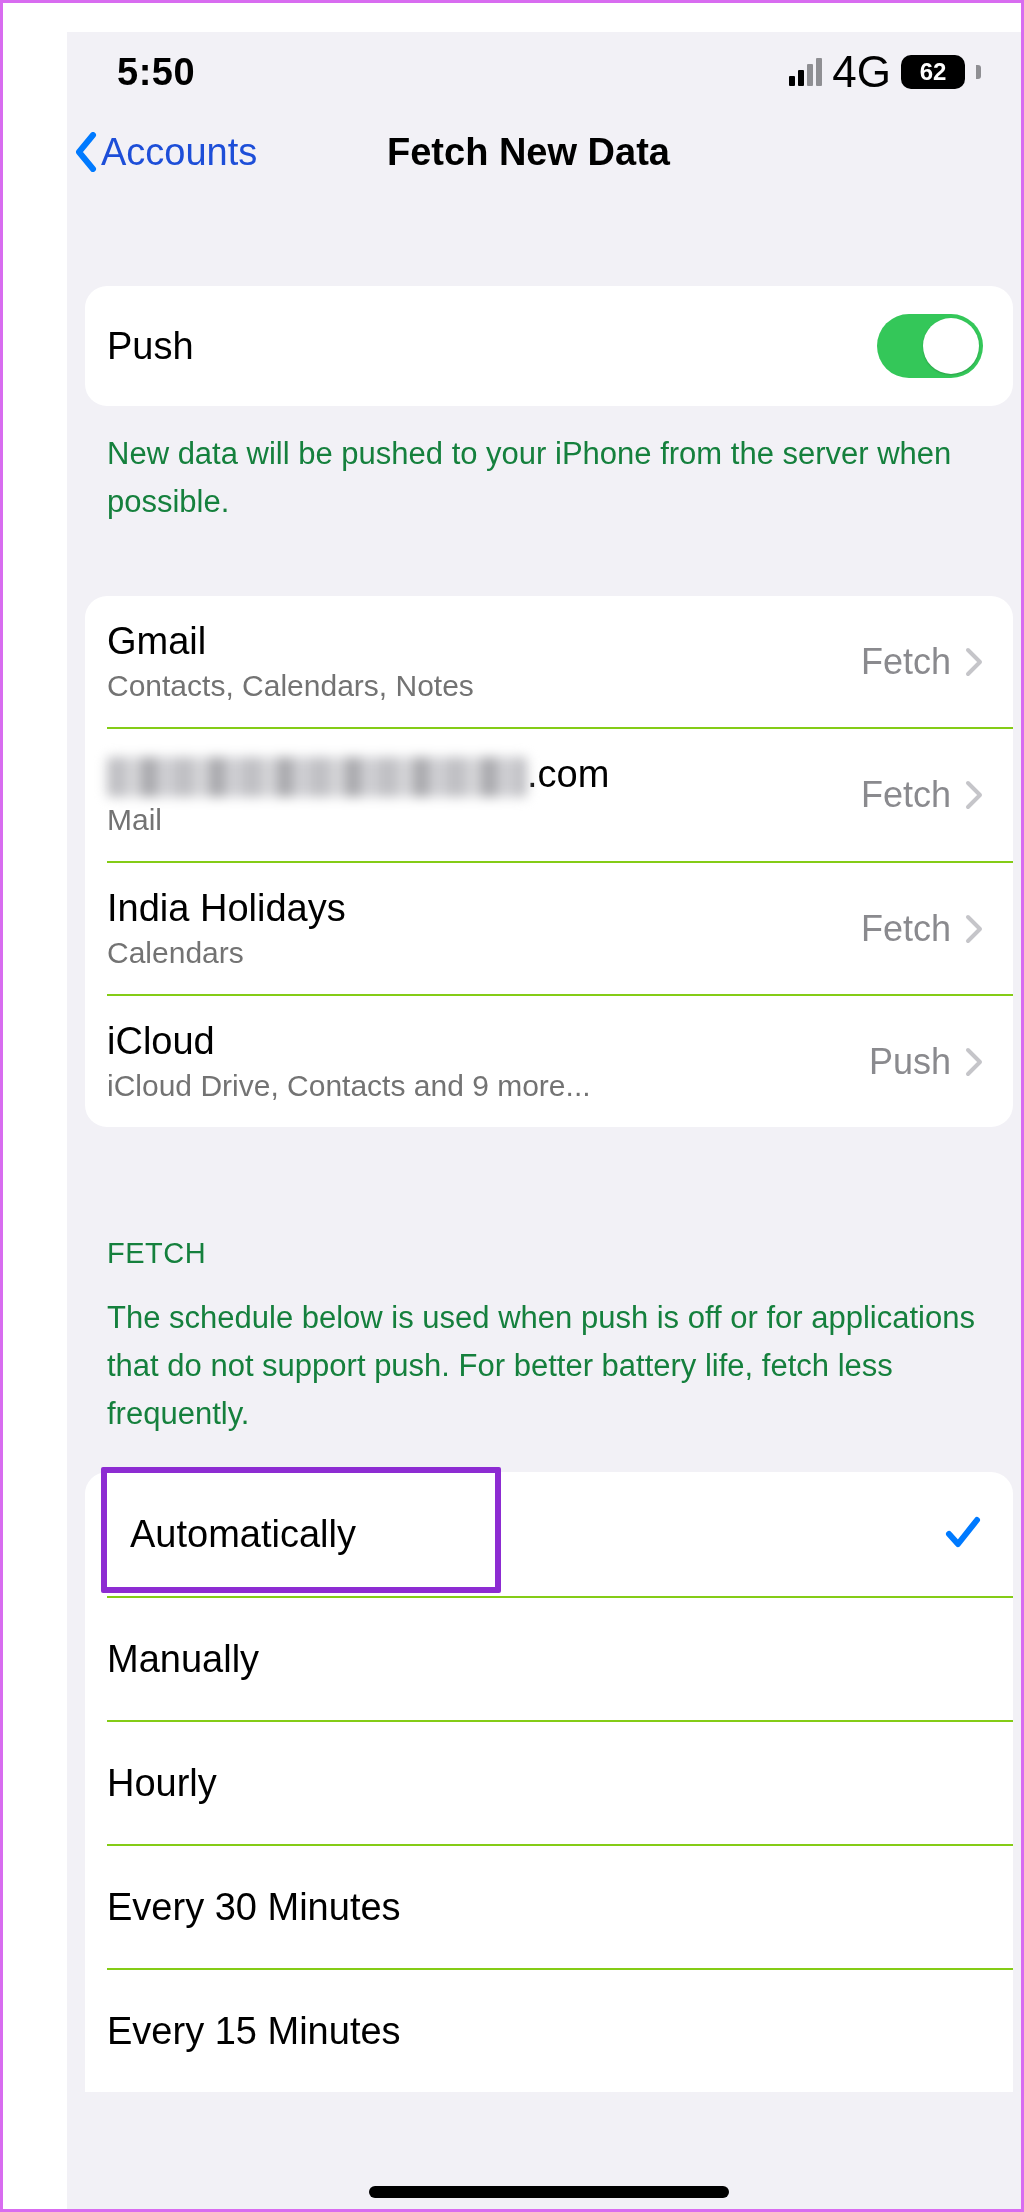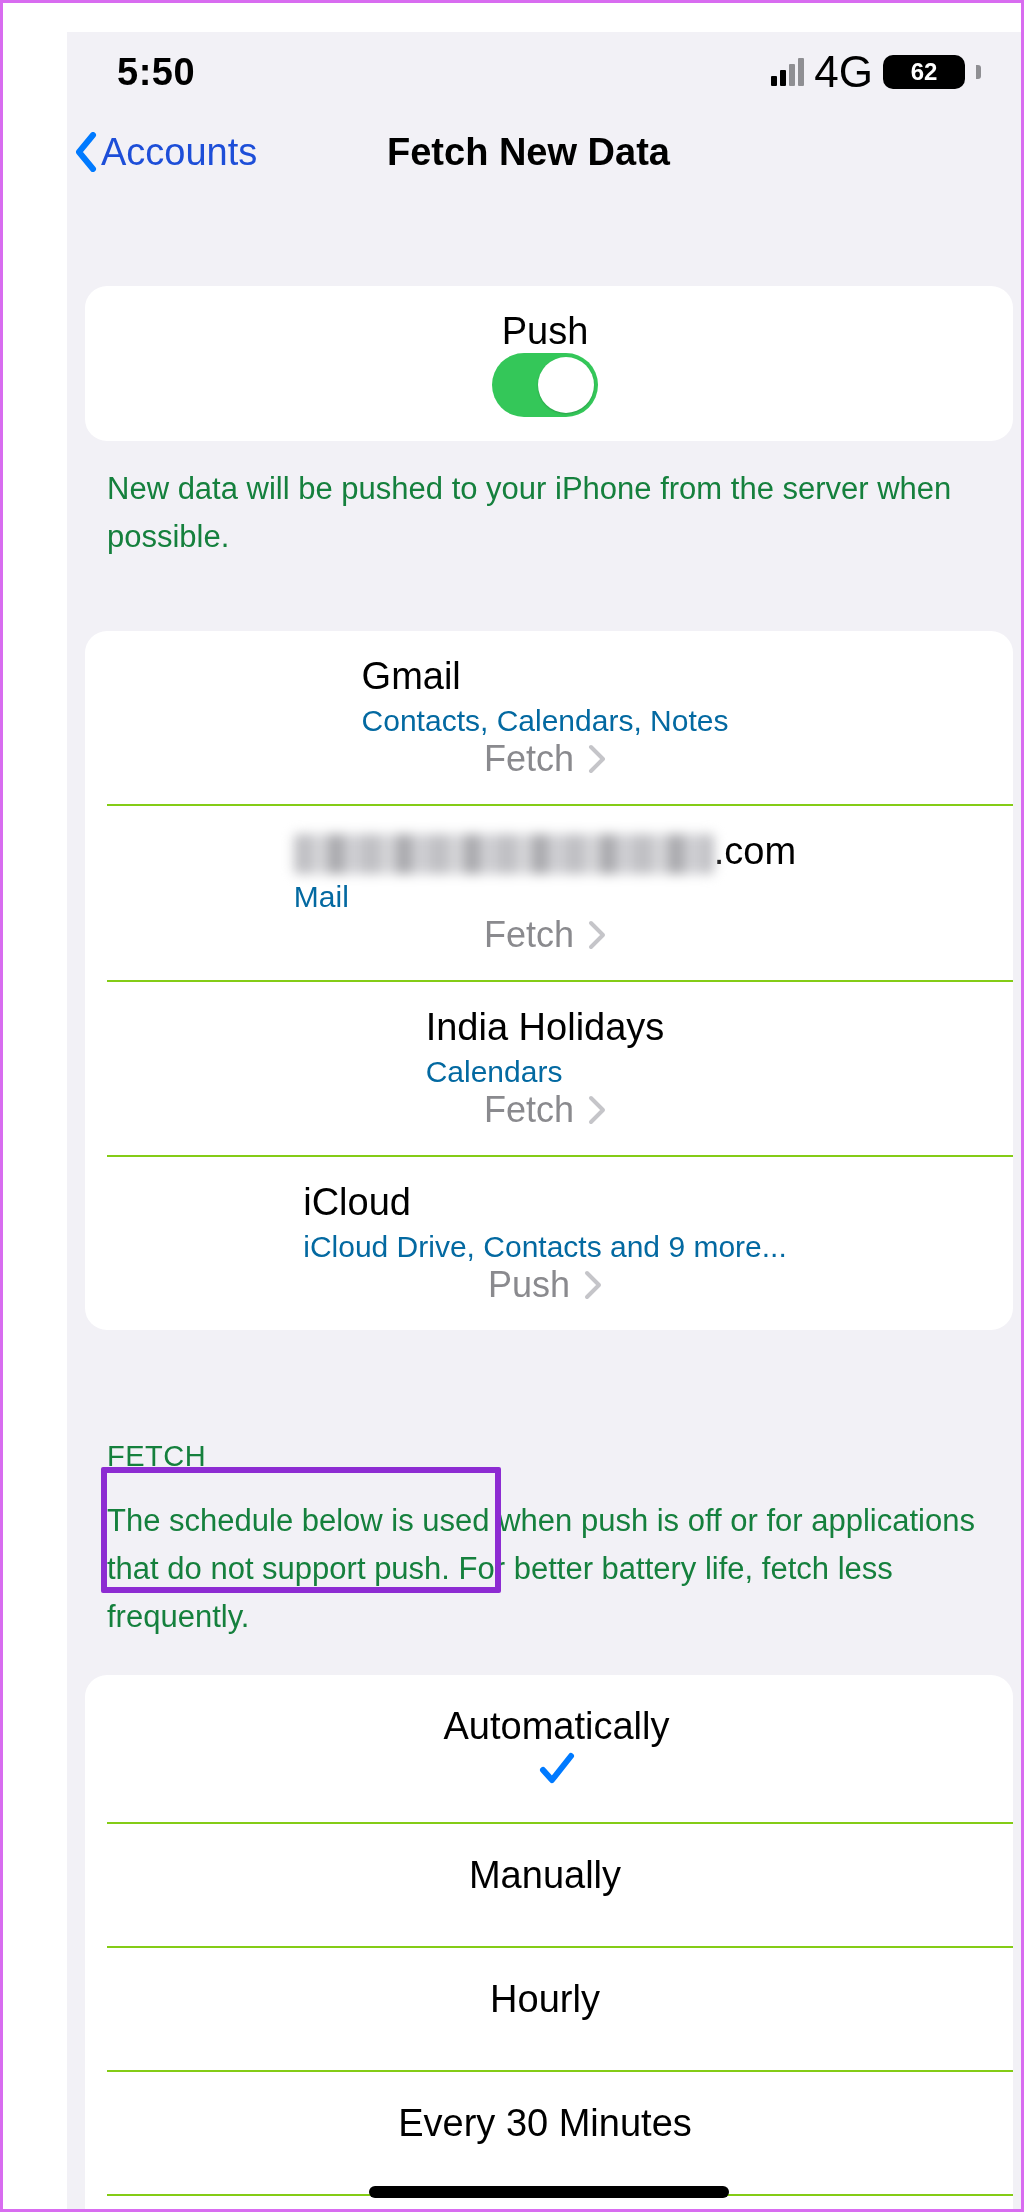--- a/index.html
+++ b/index.html
@@ -67,21 +67,21 @@
   .signal .b1 { height: 10px; background:#000; }
   .signal .b2 { height: 16px; background:#000; }
   .signal .b3 { height: 22px; }
   .signal .b4 { height: 28px; }
   .net-label { font-size: 44px; font-weight: 500; }
   .battery-pill {
     position: relative;
     display: inline-flex;
     align-items: center;
     justify-content: center;
-    width: 82px;
+    width: 64px;
     height: 34px;
     background: #000;
     border-radius: 10px;
     color: #fff;
     font-size: 24px;
     font-weight: 700;
   }
   .battery-nub {
     width: 5px;
     height: 14px;
@@ -128,35 +128,34 @@
     background: #fff;
     border-radius: 22px;
     overflow: hidden;
   }
   .row {
     display: flex;
     align-items: center;
     justify-content: space-between;
     min-height: 120px;
     padding: 24px 30px 24px 22px;
-    flex-direction: column;
   }
   .row + .row { border-top: 1px solid #e2e2e6; margin-left: 22px; padding-left: 0; }
   .section .row + .row { border-top: 2px solid #84cc16; }
   .section .row:not(:first-child) {
     margin-left: 22px;
     padding-left: 0;
   }
   .row-title {
     font-size: 38px;
     color: #000;
   }
   .row-sub {
     font-size: 30px;
-    color: #0369a1;
+    color: #737373;
     margin-top: 6px;
   }
   .left-col { display:flex; flex-direction:column; }
   .right-col {
     display:flex;
     align-items:center;
     gap: 14px;
     color:#8a8a8e;
     font-size: 36px;
   }

